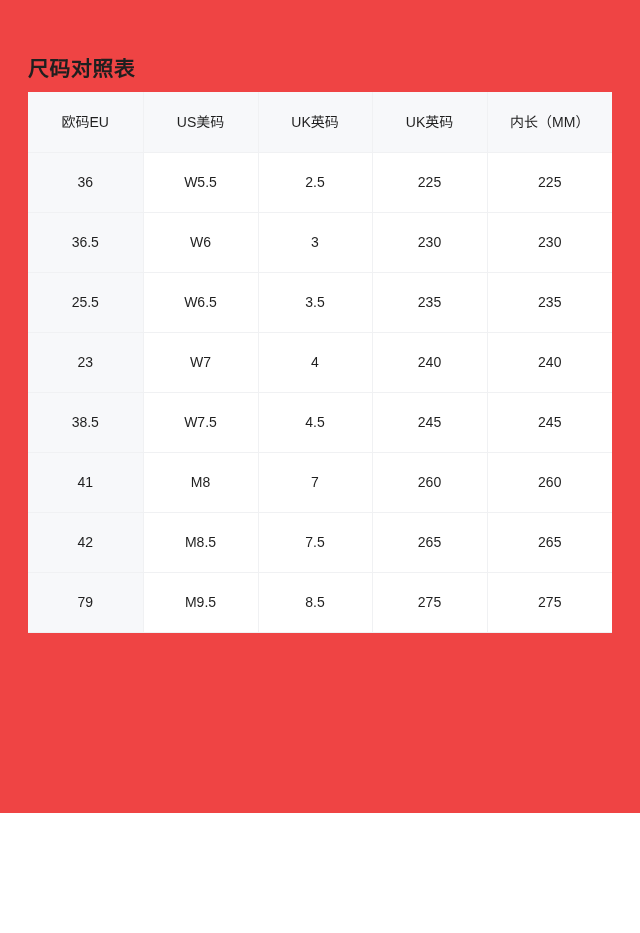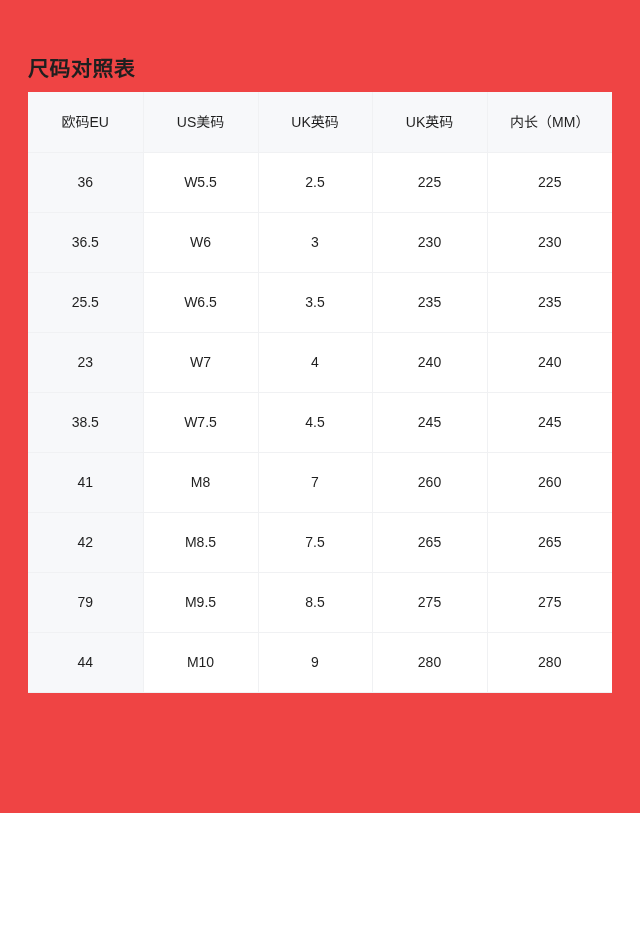--- a/index.html
+++ b/index.html
@@ -171,24 +171,17 @@
             <td>265</td>
             <td>265</td>
           </tr>
           <tr>
             <td class="col-first">79</td>
             <td>M9.5</td>
             <td>8.5</td>
             <td>275</td>
             <td>275</td>
           </tr>
-          <tr>
-            <td class="col-first">44</td>
-            <td>M10</td>
-            <td>9</td>
-            <td>280</td>
-            <td>280</td>
-          </tr>
         </tbody>
     </table>
   </div>
 
 </div>
 
 </body></html>

